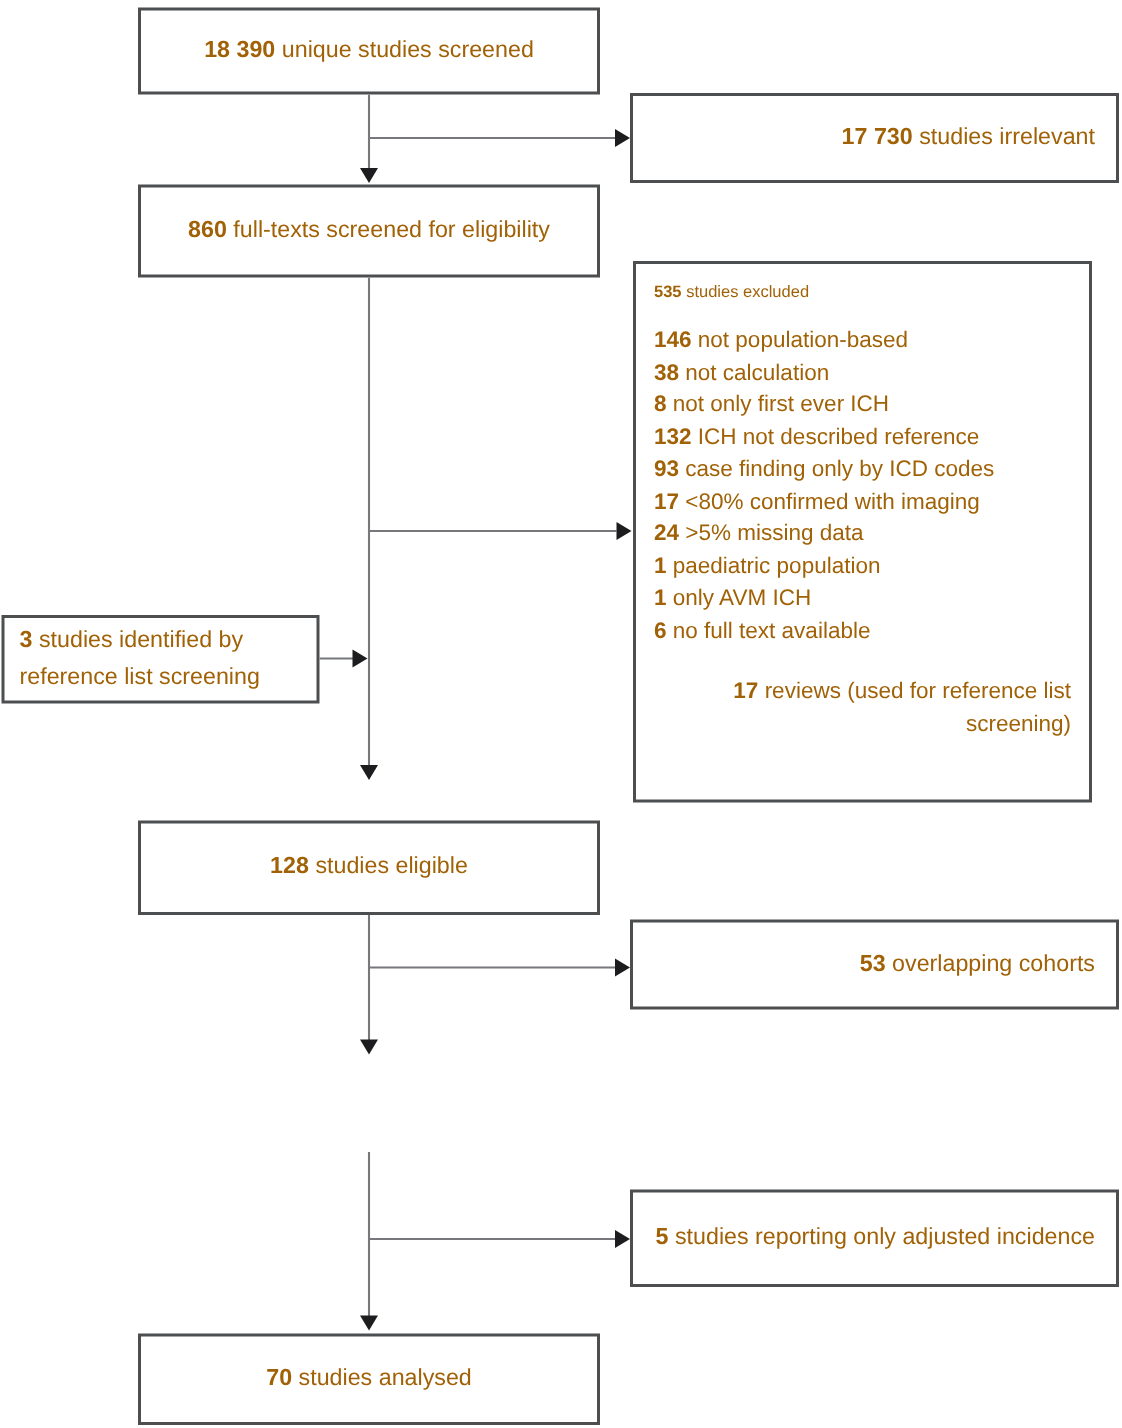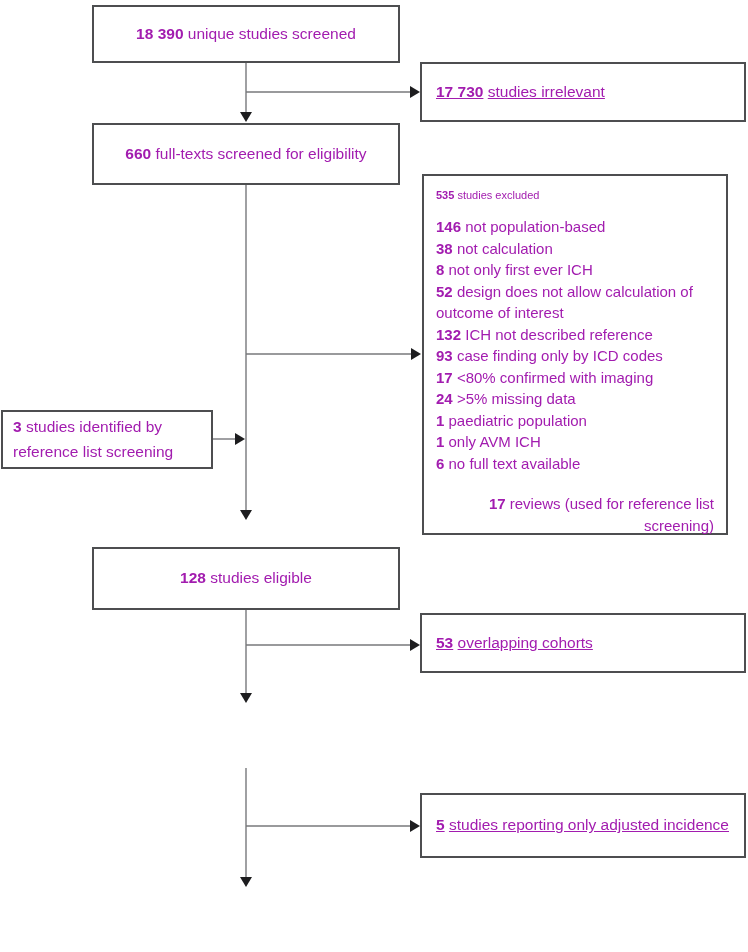--- a/index.html
+++ b/index.html
@@ -6,42 +6,42 @@
     margin: 0;
     padding: 0;
     background: #ffffff;
   }
   #figure {
     position: relative;
     width: 748px;
     height: 952px;
     background: #ffffff;
     font-family: "Liberation Sans", "DejaVu Sans", sans-serif;
-    color: #a21caf;
+    color: #a16207;
     overflow: hidden;
   }
   #connectors {
     position: absolute;
     left: 0; top: 0;
     width: 748px; height: 952px;
     pointer-events: none;
   }
   .box {
     position: absolute;
     box-sizing: border-box;
     background: #ffffff;
     border: 2px solid #4d4e50;
     font-size: 15.5px;
     line-height: 1.3;
     display: flex;
     flex-direction: column;
     justify-content: center;
   }
   .box.center { align-items: center; text-align: center; padding: 0 5px; }
-  .box.leftpad { padding: 0 14px; text-align: left; text-decoration: underline; }
+  .box.leftpad { padding: 0 14px; text-align: right; }
   .num { font-weight: 700; margin-right: 0.28em; }
   
   #box-screened   { left: 92px;  top: 5px;   width: 308px; height: 58px; }
   #box-fulltexts  { left: 92px;  top: 123px; width: 308px; height: 62px; }
   #box-eligible   { left: 92px;  top: 521px; width: 308px; height: 63px; margin-top: 26px; }
   #box-included   { left: 92px;  top: 705px; width: 308px; height: 63px; }
   #box-analysed   { left: 92px;  top: 889px; width: 308px; height: 61px; }
   
   #box-irrelevant { left: 420px; top: 62px;  width: 326px; height: 60px; }
   #box-overlap    { left: 420px; top: 613px; width: 326px; height: 60px; }
@@ -101,39 +101,41 @@
       <polygon points="240,877 252,877 246,887"></polygon>
       <polygon points="410,820 410,832 420,826"></polygon>
     </g>
   </svg>
 
   <div class="box center" id="box-screened">
     <div><span class="num">18 390</span><span>unique studies screened</span></div>
   </div>
 
   <div class="box center" id="box-fulltexts">
-    <div><span class="num">660</span><span>full-texts screened for eligibility</span></div>
+    <div><span class="num">860</span><span>full-texts screened for eligibility</span></div>
   </div>
 
   <div class="box center" id="box-eligible">
     <div><span class="num">128</span><span>studies eligible</span></div>
   </div>
 
 
+  <div class="box center" id="box-analysed">
+    <div><span class="num">70</span><span>studies analysed</span></div>
+  </div>
 
   <div class="box leftpad" id="box-irrelevant">
     <div><span class="num">17 730</span><span>studies irrelevant</span></div>
   </div>
 
   <div class="box" id="box-excluded">
     <div class="header"><span class="num">535</span><span>studies excluded</span></div>
     <div class="reason"><span class="num">146</span><span>not population-based</span></div>
     <div class="reason"><span class="num">38</span><span>not calculation</span></div>
     <div class="reason"><span class="num">8</span><span>not only first ever ICH</span></div>
-    <div class="reason"><span class="num">52</span><span>design does not allow calculation of outcome of interest</span></div>
     <div class="reason"><span class="num">132</span><span>ICH not described reference</span></div>
     <div class="reason"><span class="num">93</span><span>case finding only by ICD codes</span></div>
     <div class="reason"><span class="num">17</span><span>&lt;80% confirmed with imaging</span></div>
     <div class="reason"><span class="num">24</span><span>&gt;5% missing data</span></div>
     <div class="reason"><span class="num">1</span><span>paediatric population</span></div>
     <div class="reason"><span class="num">1</span><span>only AVM ICH</span></div>
     <div class="reason"><span class="num">6</span><span>no full text available</span></div>
     <div class="reviews">
       <div><span class="num">17</span><span>reviews (used for reference list</span></div>
       <div class="line2">screening)</div>

